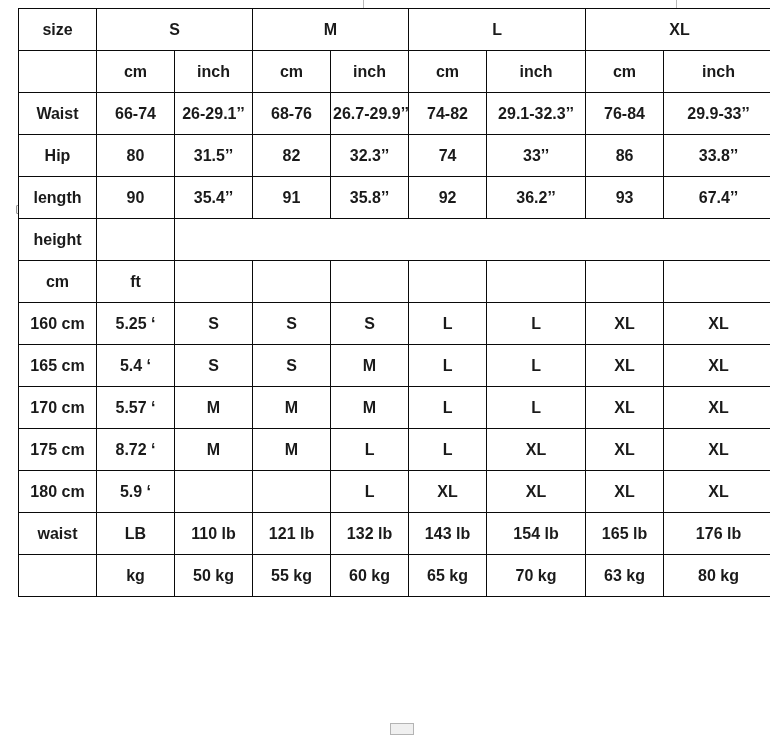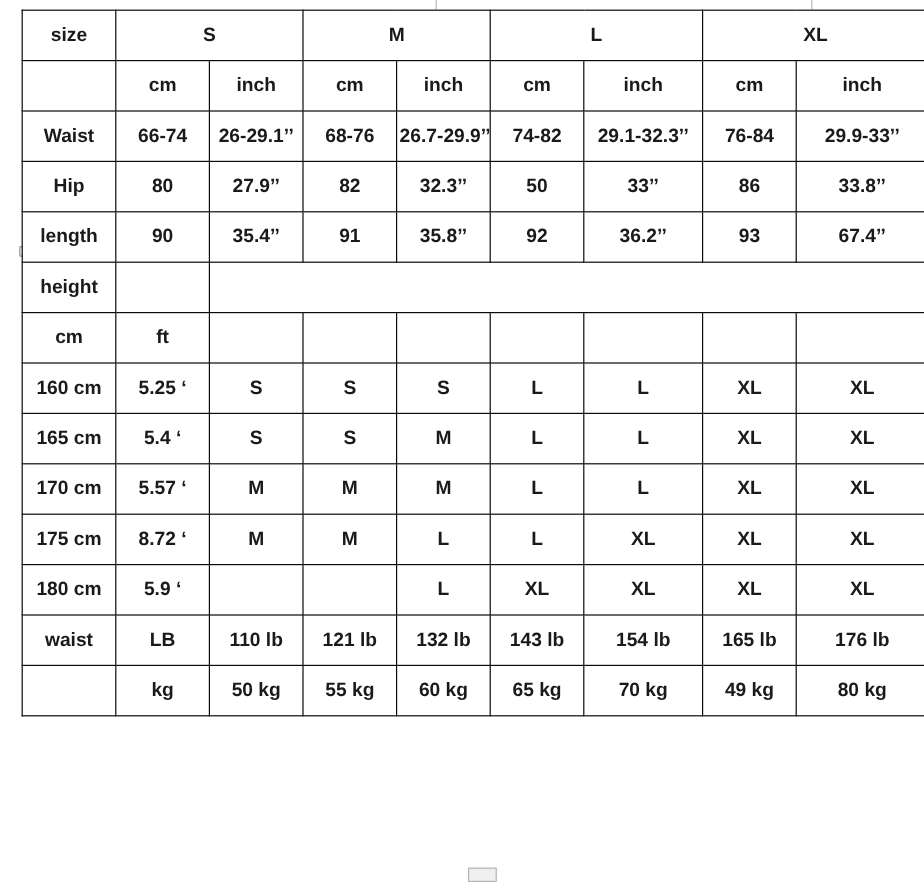--- a/index.html
+++ b/index.html
@@ -175,24 +175,24 @@
           <td class="c-blue">68-76</td>
           <td class="c-blue">26.7-29.9’’</td>
           <td class="c-gray">74-82</td>
           <td class="c-gray">29.1-32.3’’</td>
           <td class="c-none">76-84</td>
           <td class="c-none">29.9-33’’</td>
         </tr>
         <tr>
           <td>Hip</td>
           <td class="c-gray">80</td>
-          <td class="c-gray">27.9’’</td>
+          <td class="c-gray">31.5’’</td>
           <td class="c-blue">82</td>
           <td class="c-blue">32.3’’</td>
-          <td class="c-gray">50</td>
+          <td class="c-gray">74</td>
           <td class="c-gray">33’’</td>
           <td class="c-none">86</td>
           <td class="c-none">33.8’’</td>
         </tr>
         <tr>
           <td>length</td>
           <td class="c-gray">90</td>
           <td class="c-gray">35.4’’</td>
           <td class="c-blue">91</td>
           <td class="c-blue">35.8’’</td>
@@ -284,21 +284,21 @@
           <td class="left">176 lb</td>
         </tr>
         <tr>
           <td class="left"></td>
           <td class="left">kg</td>
           <td class="left">50 kg</td>
           <td class="left">55 kg</td>
           <td class="left">60 kg</td>
           <td class="left">65 kg</td>
           <td class="left">70 kg</td>
-          <td class="left">49 kg</td>
+          <td class="left">63 kg</td>
           <td class="left">80 kg</td>
         </tr>
       </tbody>
   </table>
 
   <div id="zoom-control">
     <div class="bar"></div>
     <div class="zc"></div>
     <div class="bar"></div>
   </div>

